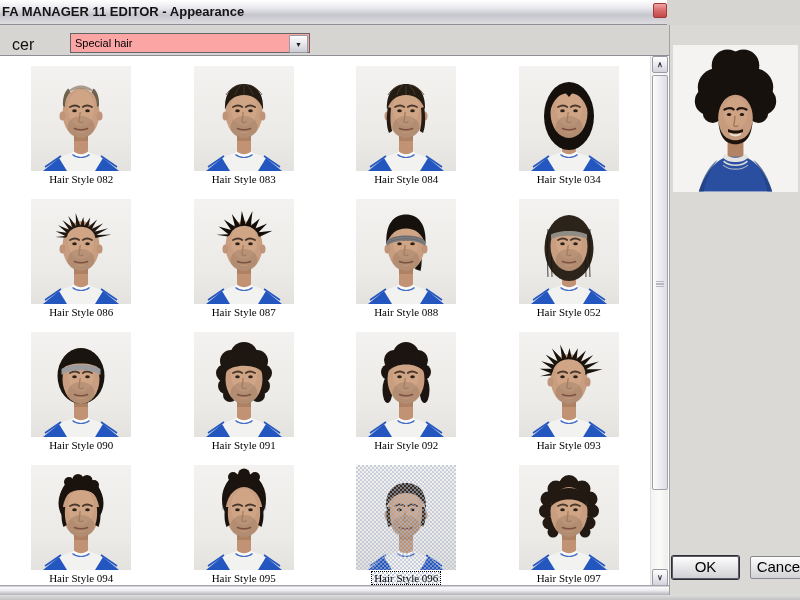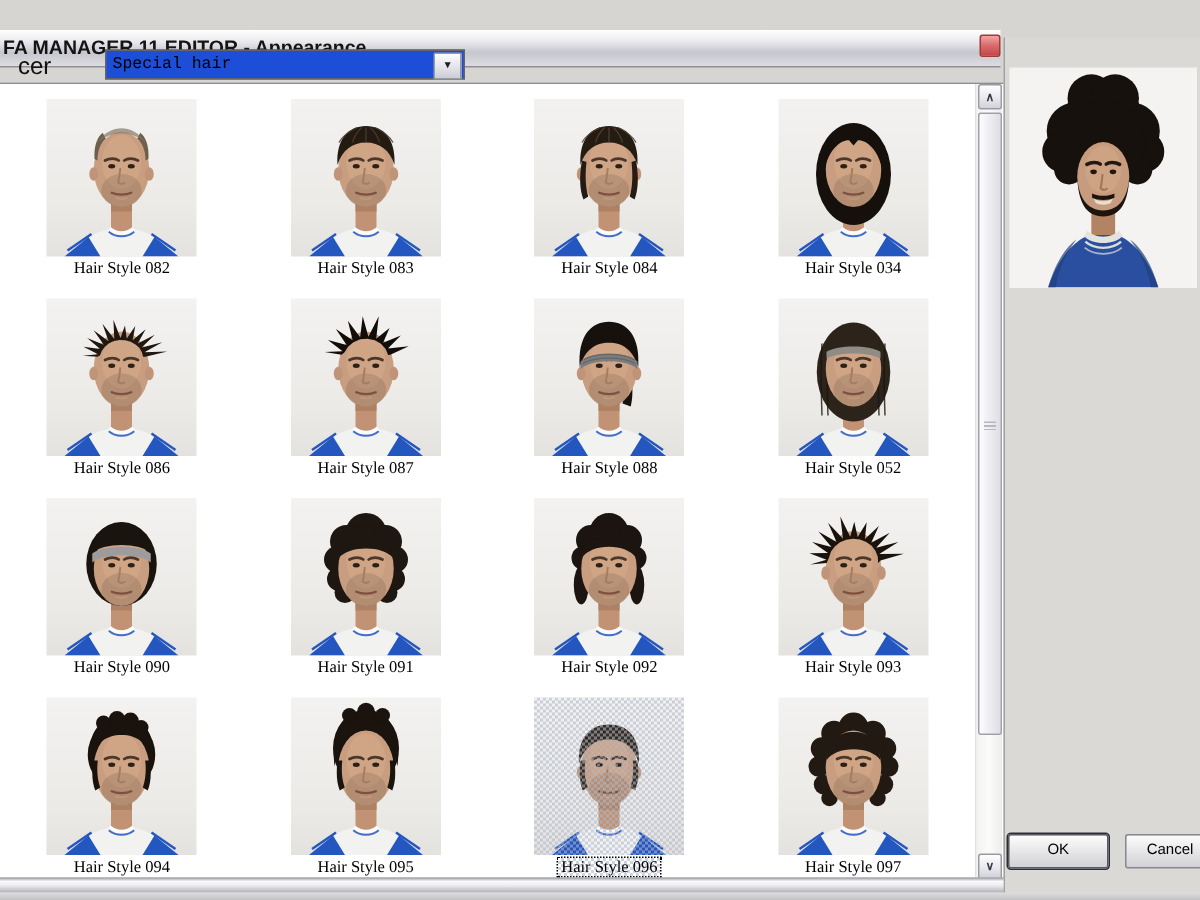--- a/index.html
+++ b/index.html
@@ -7,36 +7,35 @@
     width:800px;height:600px;overflow:hidden;position:relative;
     background:#d7d5d1;
     font-family:"Liberation Sans",sans-serif;
     -webkit-font-smoothing:antialiased;
   }
   
   .titlebar{
     position:absolute;left:0;top:0;width:667px;height:24px;
     background:linear-gradient(180deg,#ffffff 0%,#ececf0 30%,#c6c6ce 62%,#dcdce0 100%);
     border-bottom:1px solid #8e8e96;
-    margin-top:20px;
   }
   .titlebar .title{
     position:absolute;left:2px;top:4px;
     font-size:13px;font-weight:bold;color:#141414;white-space:nowrap;
   }
   .close-btn{
     position:absolute;right:0px;top:3px;width:12px;height:13px;
     background:linear-gradient(180deg,#f0a4a4 0%,#d96a6a 50%,#c24848 100%);
     border:1px solid #a23a3a;border-radius:2px;
   }
   
   .filter-label{position:absolute;left:12px;top:36px;font-size:16px;color:#111;}
   .combo{
     position:absolute;left:70px;top:33px;width:240px;height:20px;
-    background:#1d4ed8;border:1px solid #646468;box-sizing:border-box;font-family:Liberation Mono, monospace;
+    background:#fca5a5;border:1px solid #646468;box-sizing:border-box;
   }
   .combo .combo-value{
     position:absolute;left:4px;top:3px;font-size:11px;color:#000;white-space:nowrap;
   }
   .combo .combo-btn{
     position:absolute;right:1px;top:1px;width:17px;height:16px;
     background:linear-gradient(180deg,#fdfdfe 0%,#e8e8ee 45%,#cdcdd6 100%);
     border:1px solid #9a9aa4;border-radius:1px;
     display:flex;align-items:center;justify-content:center;
   }
@@ -105,21 +104,21 @@
   .photo{
     position:absolute;left:673px;top:45px;width:125px;height:147px;
     background:#f4f3f1;
   }
   .photo svg{display:block;}
   
   .btn{
     position:absolute;top:556px;height:23px;
     background:linear-gradient(180deg,#fdfdfd 0%,#e9e9eb 45%,#d2d2d6 100%);
     border:1px solid #888890;border-radius:2px;box-sizing:border-box;
-    font-size:10px;color:#000;text-align:center;line-height:20px;
+    font-size:15px;color:#000;text-align:center;line-height:20px;
   }
   .btn-ok{left:672px;width:67px;border:1px solid #5a5a64;box-shadow:0 0 0 1px #2e2e36;}
   .btn-cancel{left:750px;width:60px;}
   
   .bstrip1{
     position:absolute;left:0;top:585px;width:669px;height:10px;
     background:linear-gradient(180deg,#90909a 0%,#fafafb 25%,#ebebee 55%,#b2b2ba 100%);
   }
   .bstrip2{
     position:absolute;left:0;top:595px;width:800px;height:5px;

